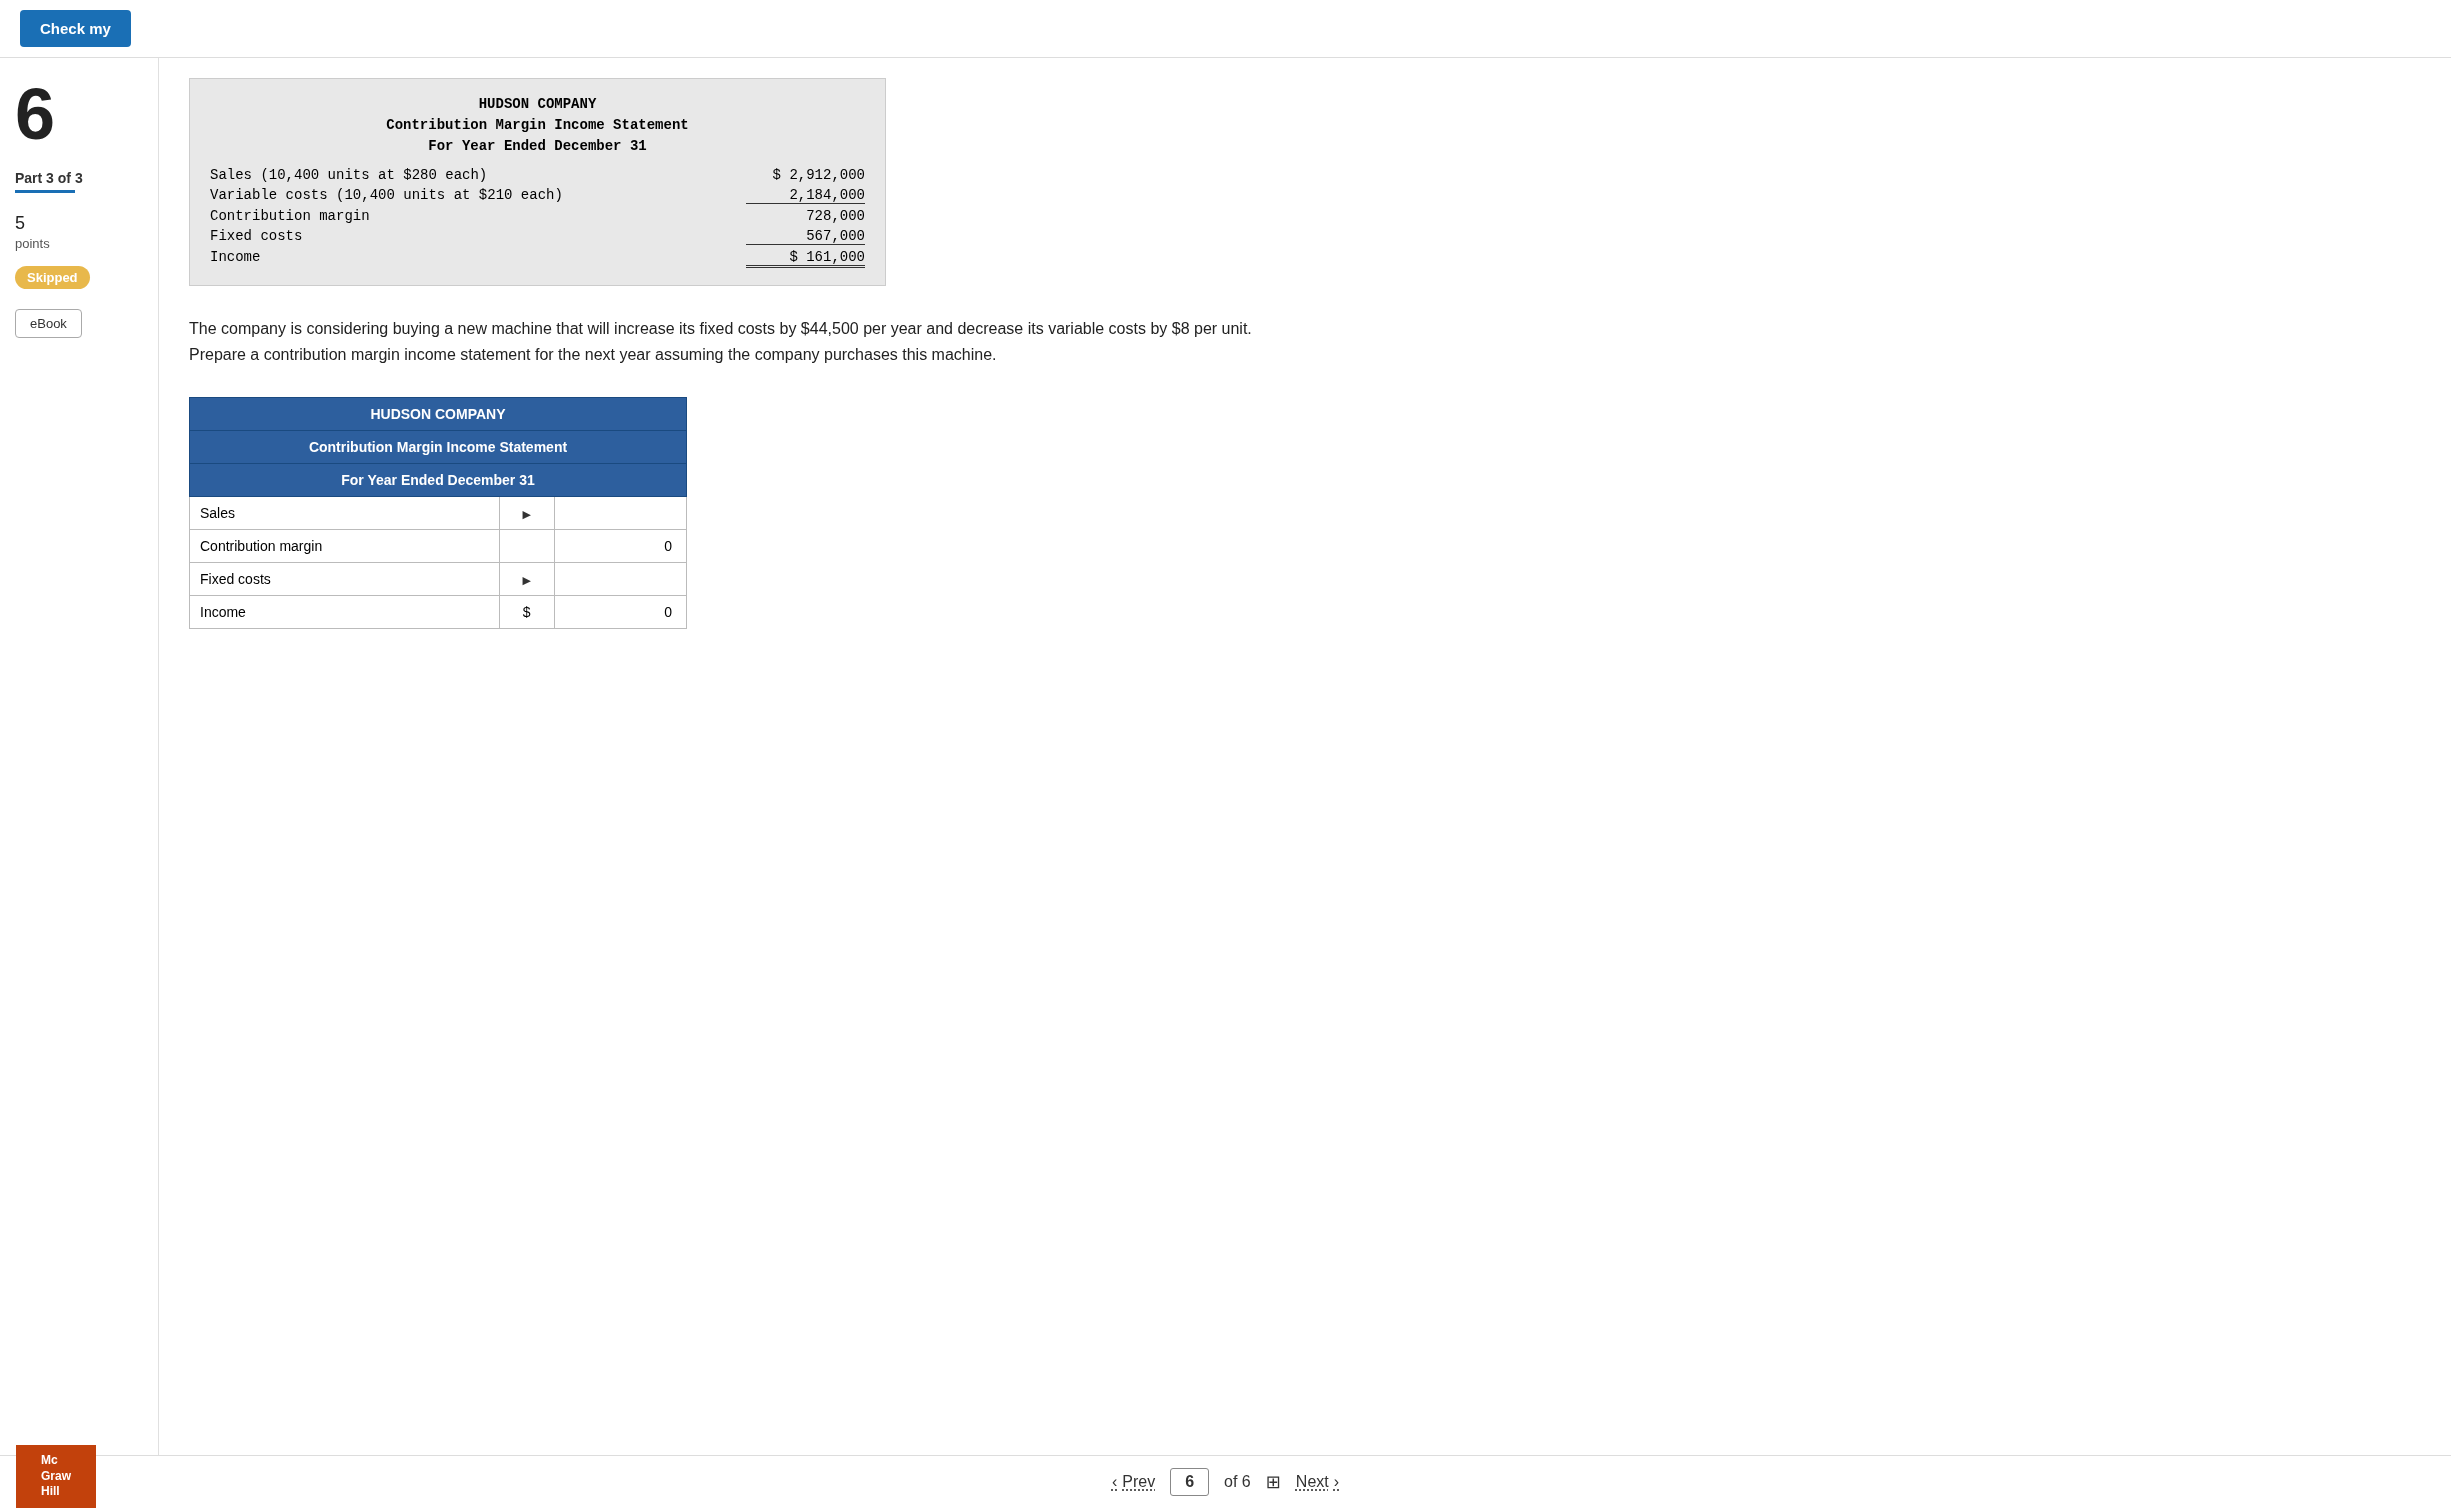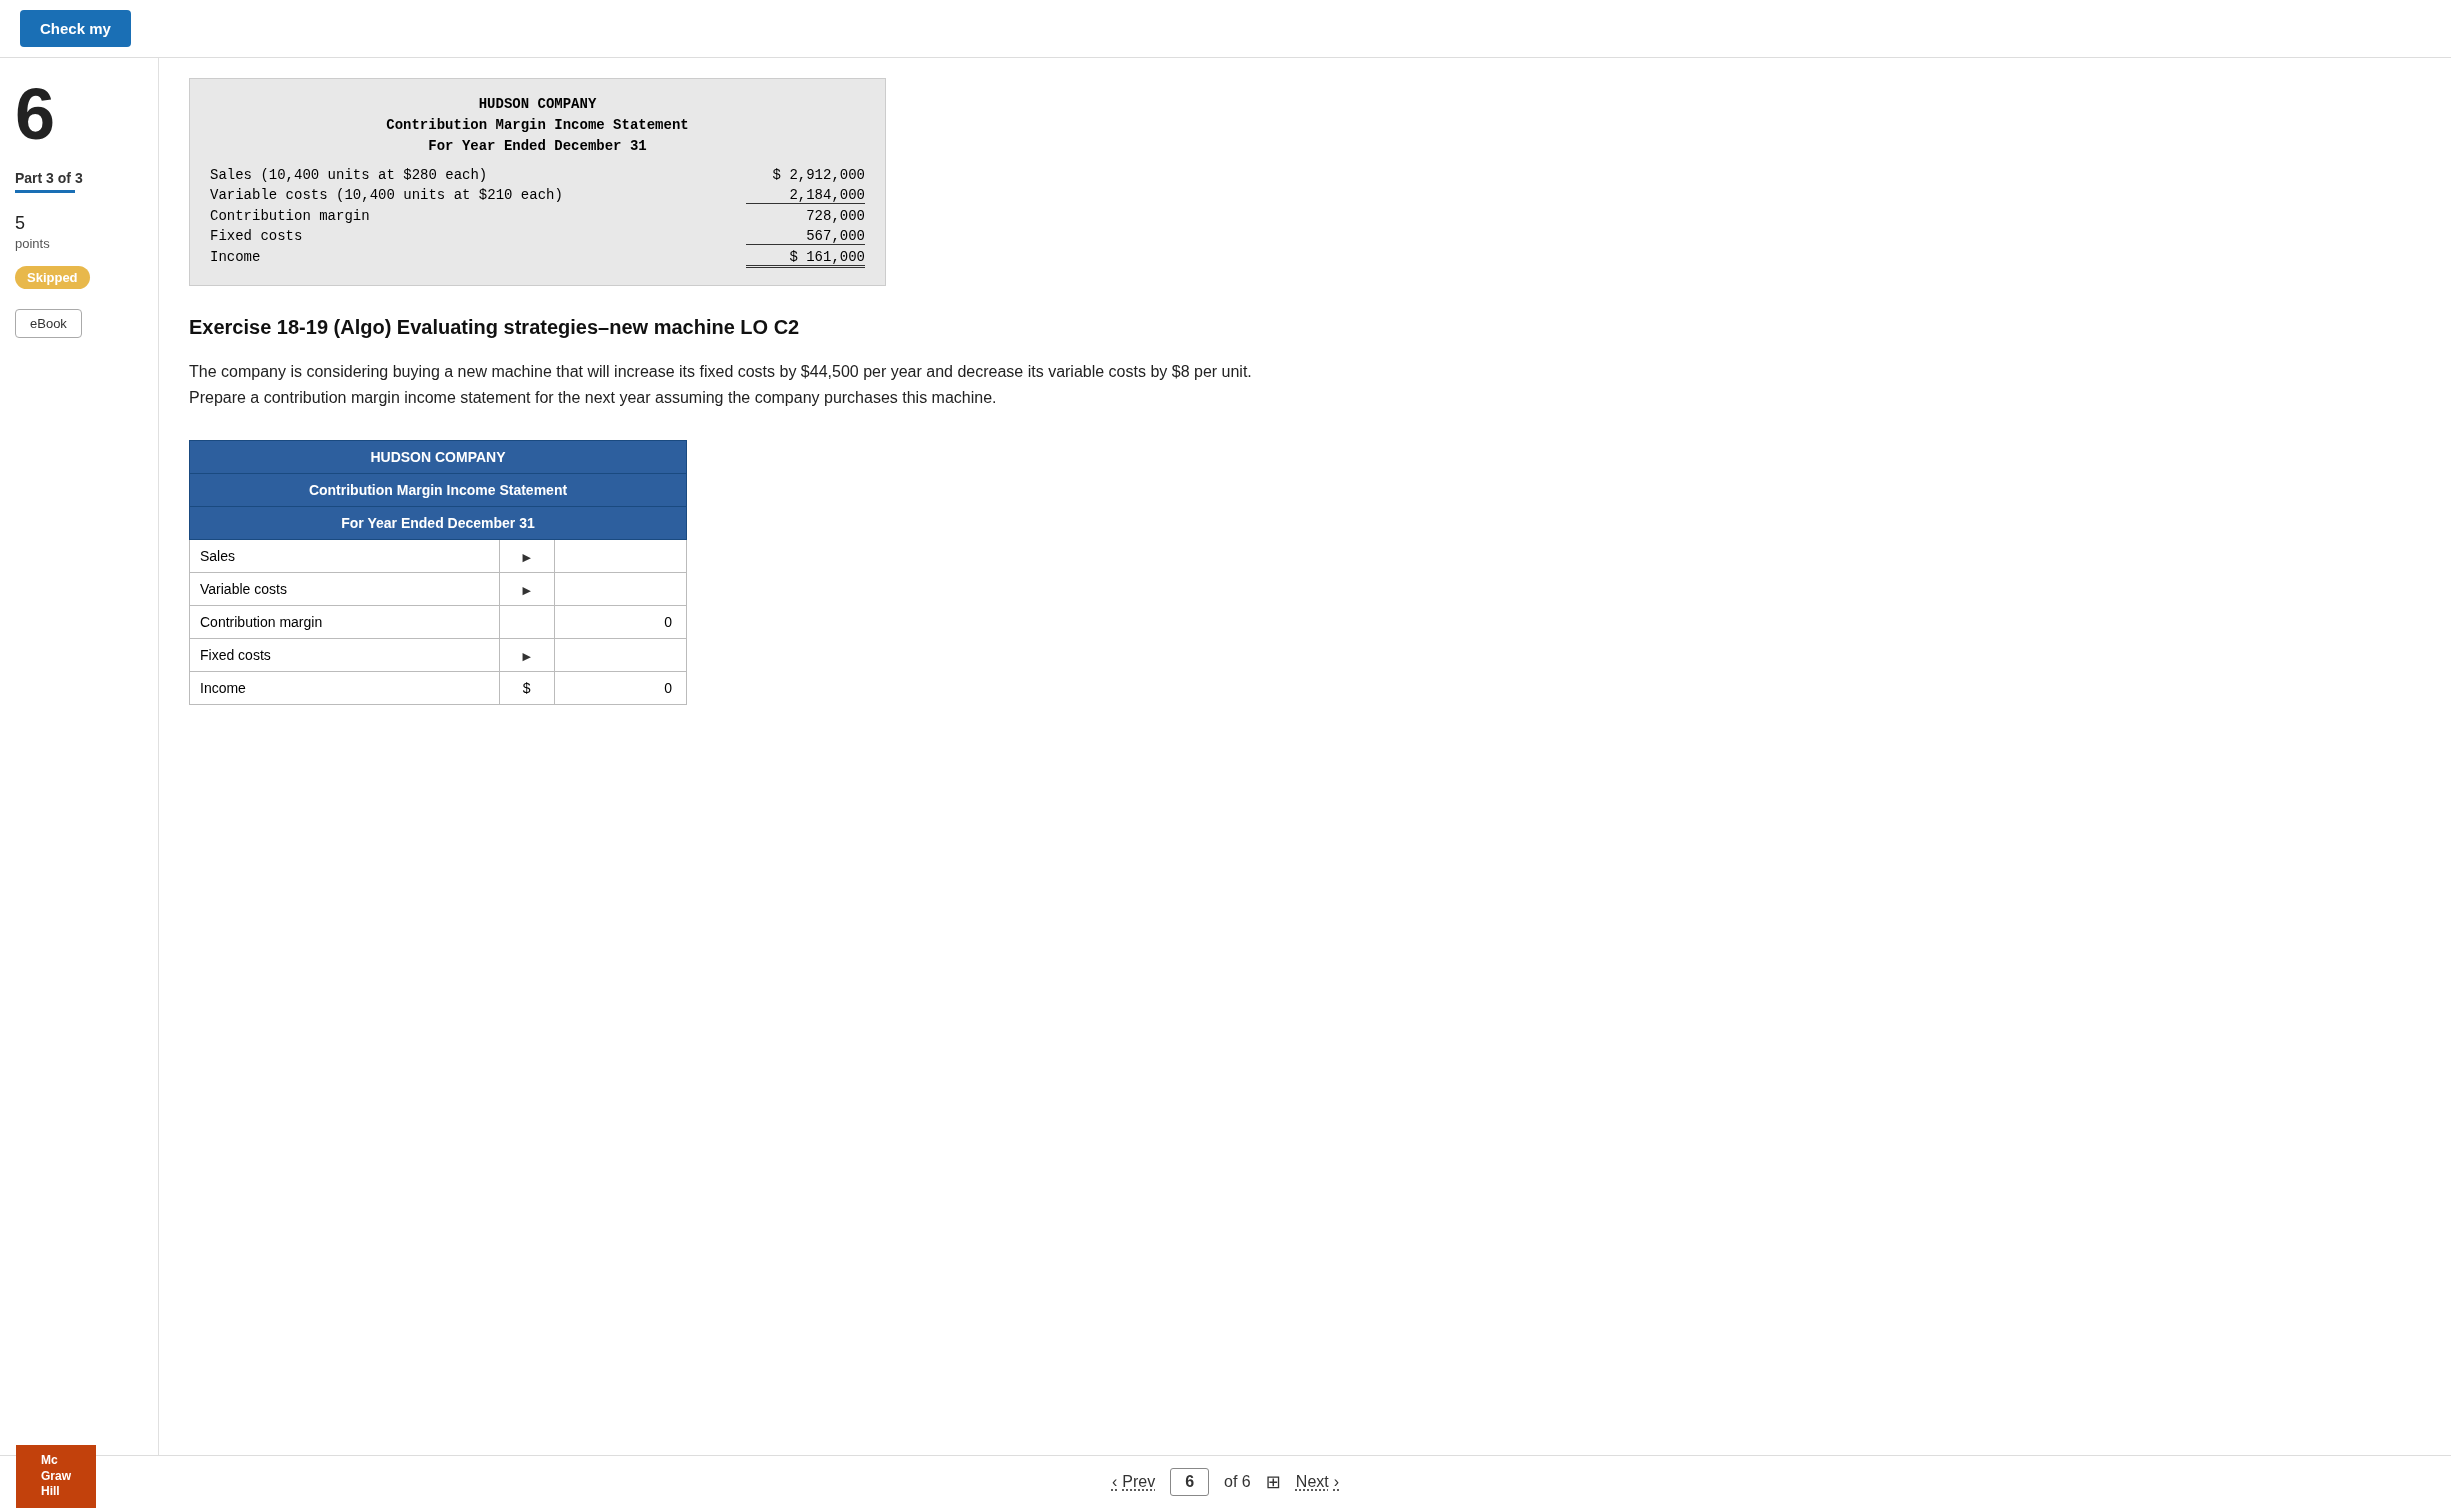--- a/index.html
+++ b/index.html
@@ -320,21 +320,20 @@
       <div class="stmt-row underline">
         <span class="label">Fixed costs</span>
         <span class="amount">567,000</span>
       </div>
       <div class="stmt-row double-underline">
         <span class="label">Income</span>
         <span class="amount" style="border-bottom: 3px double #333;">$ 161,000</span>
       </div>
     </div>
 
-    <div class="exercise-title">Exercise 18-19 (Algo) Evaluating strategies–new machine LO C2</div>
 
     <div class="description">The company is considering buying a new machine that will increase its fixed costs by $44,500 per year and decrease its variable costs by $8 per unit. Prepare a contribution margin income statement for the next year assuming the company purchases this machine.</div>
 
     <table class="stmt-table">
       <thead>
         <tr class="header-row">
           <td colspan="3">HUDSON COMPANY</td>
         </tr>
         <tr class="header-row">
           <td colspan="3">Contribution Margin Income Statement</td>
@@ -346,27 +345,20 @@
       <tbody>
 
         <tr class="data-row">
           <td>Sales</td>
           <td><span class="arrow-indicator">▶</span></td>
           <td>
             <input class="input-cell" type="text" value="" style="">
           </td>
         </tr>
 
-        <tr class="data-row">
-          <td>Variable costs</td>
-          <td><span class="arrow-indicator">▶</span></td>
-          <td>
-            <input class="input-cell" type="text" value="" style="">
-          </td>
-        </tr>
 
         <tr class="data-row">
           <td>Contribution margin</td>
           <td></td>
           <td style="text-align:right; padding-right:10px;">
             <input class="input-cell" type="text" value="0" style="">
           </td>
         </tr>
 
         <tr class="data-row">

